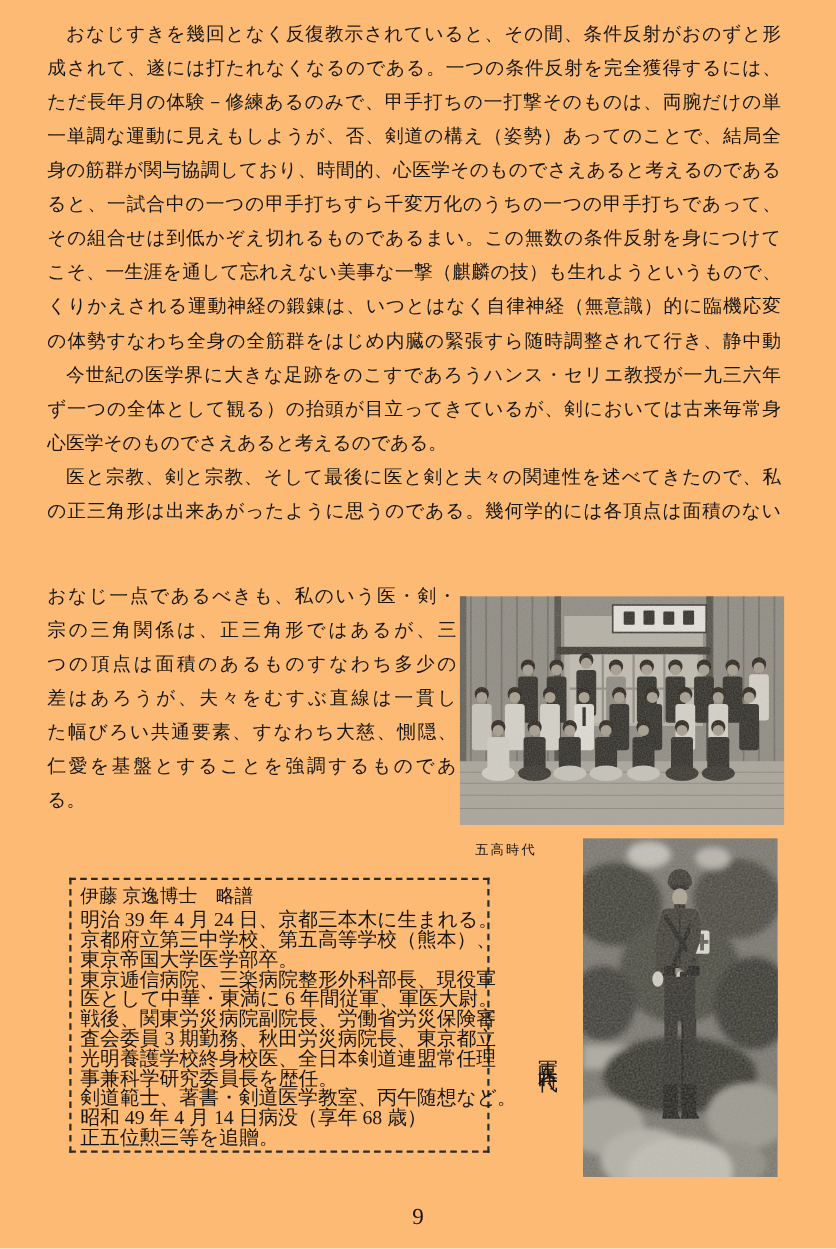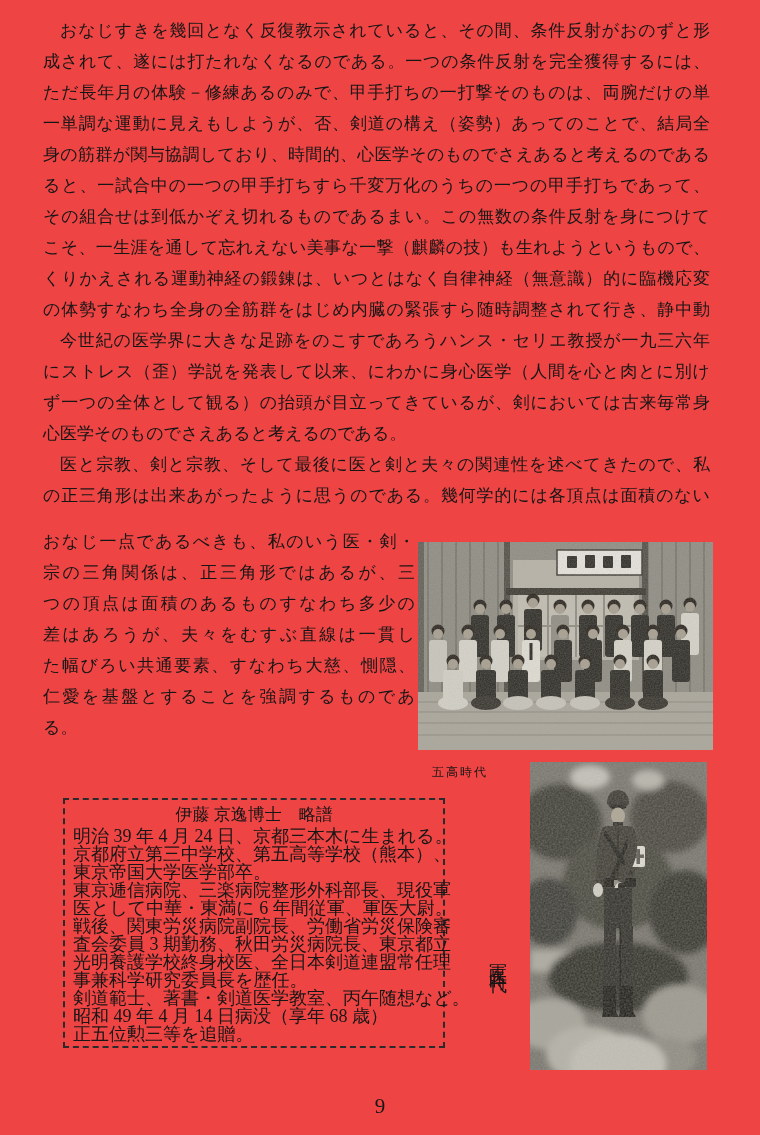--- a/index.html
+++ b/index.html
@@ -1,33 +1,33 @@
 <!DOCTYPE html>
 <html><head>
 <meta charset="utf-8">
 <style>
   html,body{margin:0;padding:0;background:#ffffff;}
-  .page{position:relative;width:760px;height:1135px;background:#ef4444;
+  .page{position:relative;width:760px;height:1135px;background:#fdba74;
         font-family:"Liberation Serif","DejaVu Serif",serif;color:#161616;overflow:hidden;}
   .col{position:absolute;left:43px;}
   .col.full{top:15px;width:667px;}
   .col.narrow{top:526px;width:372px;}
   .line{height:31px;line-height:31px;font-size:17px;text-align:justify;white-space:nowrap;}
   .line.j{text-align-last:justify;}
   .line.indent{text-indent:17px;}
   .photo{position:absolute;}
   .photo svg{display:block;}
   .group-photo{left:418px;top:542px;width:295px;height:208px;}
   .mil-photo{left:530px;top:762px;width:177px;height:308px;}
   .caption-h{position:absolute;left:432px;top:764px;font-size:12px;letter-spacing:2px;}
   .caption-v{position:absolute;left:486px;top:950px;writing-mode:vertical-rl;
              font-size:18px;letter-spacing:4px;}
   .biobox{position:absolute;left:63px;top:798px;width:382px;height:250px;
           border:2px dashed #2a2a2a;box-sizing:border-box;padding:3px 8px 0 8px;}
-  .box-title{height:24px;line-height:24px;font-size:17px;text-align:center;font-family:Liberation Serif, serif;}
+  .box-title{height:24px;line-height:24px;font-size:17px;text-align:left;font-family:Liberation Serif, serif;}
   .box-line{height:18px;line-height:18px;font-size:18px;text-align:justify;white-space:nowrap;}
   .box-line.j{text-align-last:justify;}
   .page-number{position:absolute;left:0;top:1094px;width:760px;text-align:center;
                font-size:21px;}
 </style>
 </head>
 <body>
 
 <div class="page">
 
@@ -36,21 +36,20 @@
     <div class="line j">成されて、遂には打たれなくなるのである。一つの条件反射を完全獲得するには、</div>
     <div class="line j">ただ長年月の体験－修練あるのみで、甲手打ちの一打撃そのものは、両腕だけの単</div>
     <div class="line j">一単調な運動に見えもしようが、否、剣道の構え（姿勢）あってのことで、結局全</div>
     <div class="line j">身の筋群が関与協調しており、時間的、心医学そのものでさえあると考えるのである</div>
     <div class="line j">ると、一試合中の一つの甲手打ちすら千変万化のうちの一つの甲手打ちであって、</div>
     <div class="line j">その組合せは到低かぞえ切れるものであるまい。この無数の条件反射を身につけて</div>
     <div class="line j">こそ、一生涯を通して忘れえない美事な一撃（麒麟の技）も生れようというもので、</div>
     <div class="line j">くりかえされる運動神経の鍛錬は、いつとはなく自律神経（無意識）的に臨機応変</div>
     <div class="line j">の体勢すなわち全身の全筋群をはじめ内臓の緊張すら随時調整されて行き、静中動</div>
     <div class="line j indent">今世紀の医学界に大きな足跡をのこすであろうハンス・セリエ教授が一九三六年</div>
-    <div class="line j">にストレス（歪）学説を発表して以来、にわかに身心医学（人間を心と肉とに別け</div>
     <div class="line j">ず一つの全体として観る）の抬頭が目立ってきているが、剣においては古来毎常身</div>
     <div class="line">心医学そのものでさえあると考えるのである。</div>
     <div class="line j indent">医と宗教、剣と宗教、そして最後に医と剣と夫々の関連性を述べてきたので、私</div>
     <div class="line j">の正三角形は出来あがったように思うのである。幾何学的には各頂点は面積のない</div>
   </div>
 
   <div class="col narrow">
     <div class="line j">おなじ一点であるべきも、私のいう医・剣・</div>
     <div class="line j">宗の三角関係は、正三角形ではあるが、三</div>
     <div class="line j">つの頂点は面積のあるものすなわち多少の</div>

